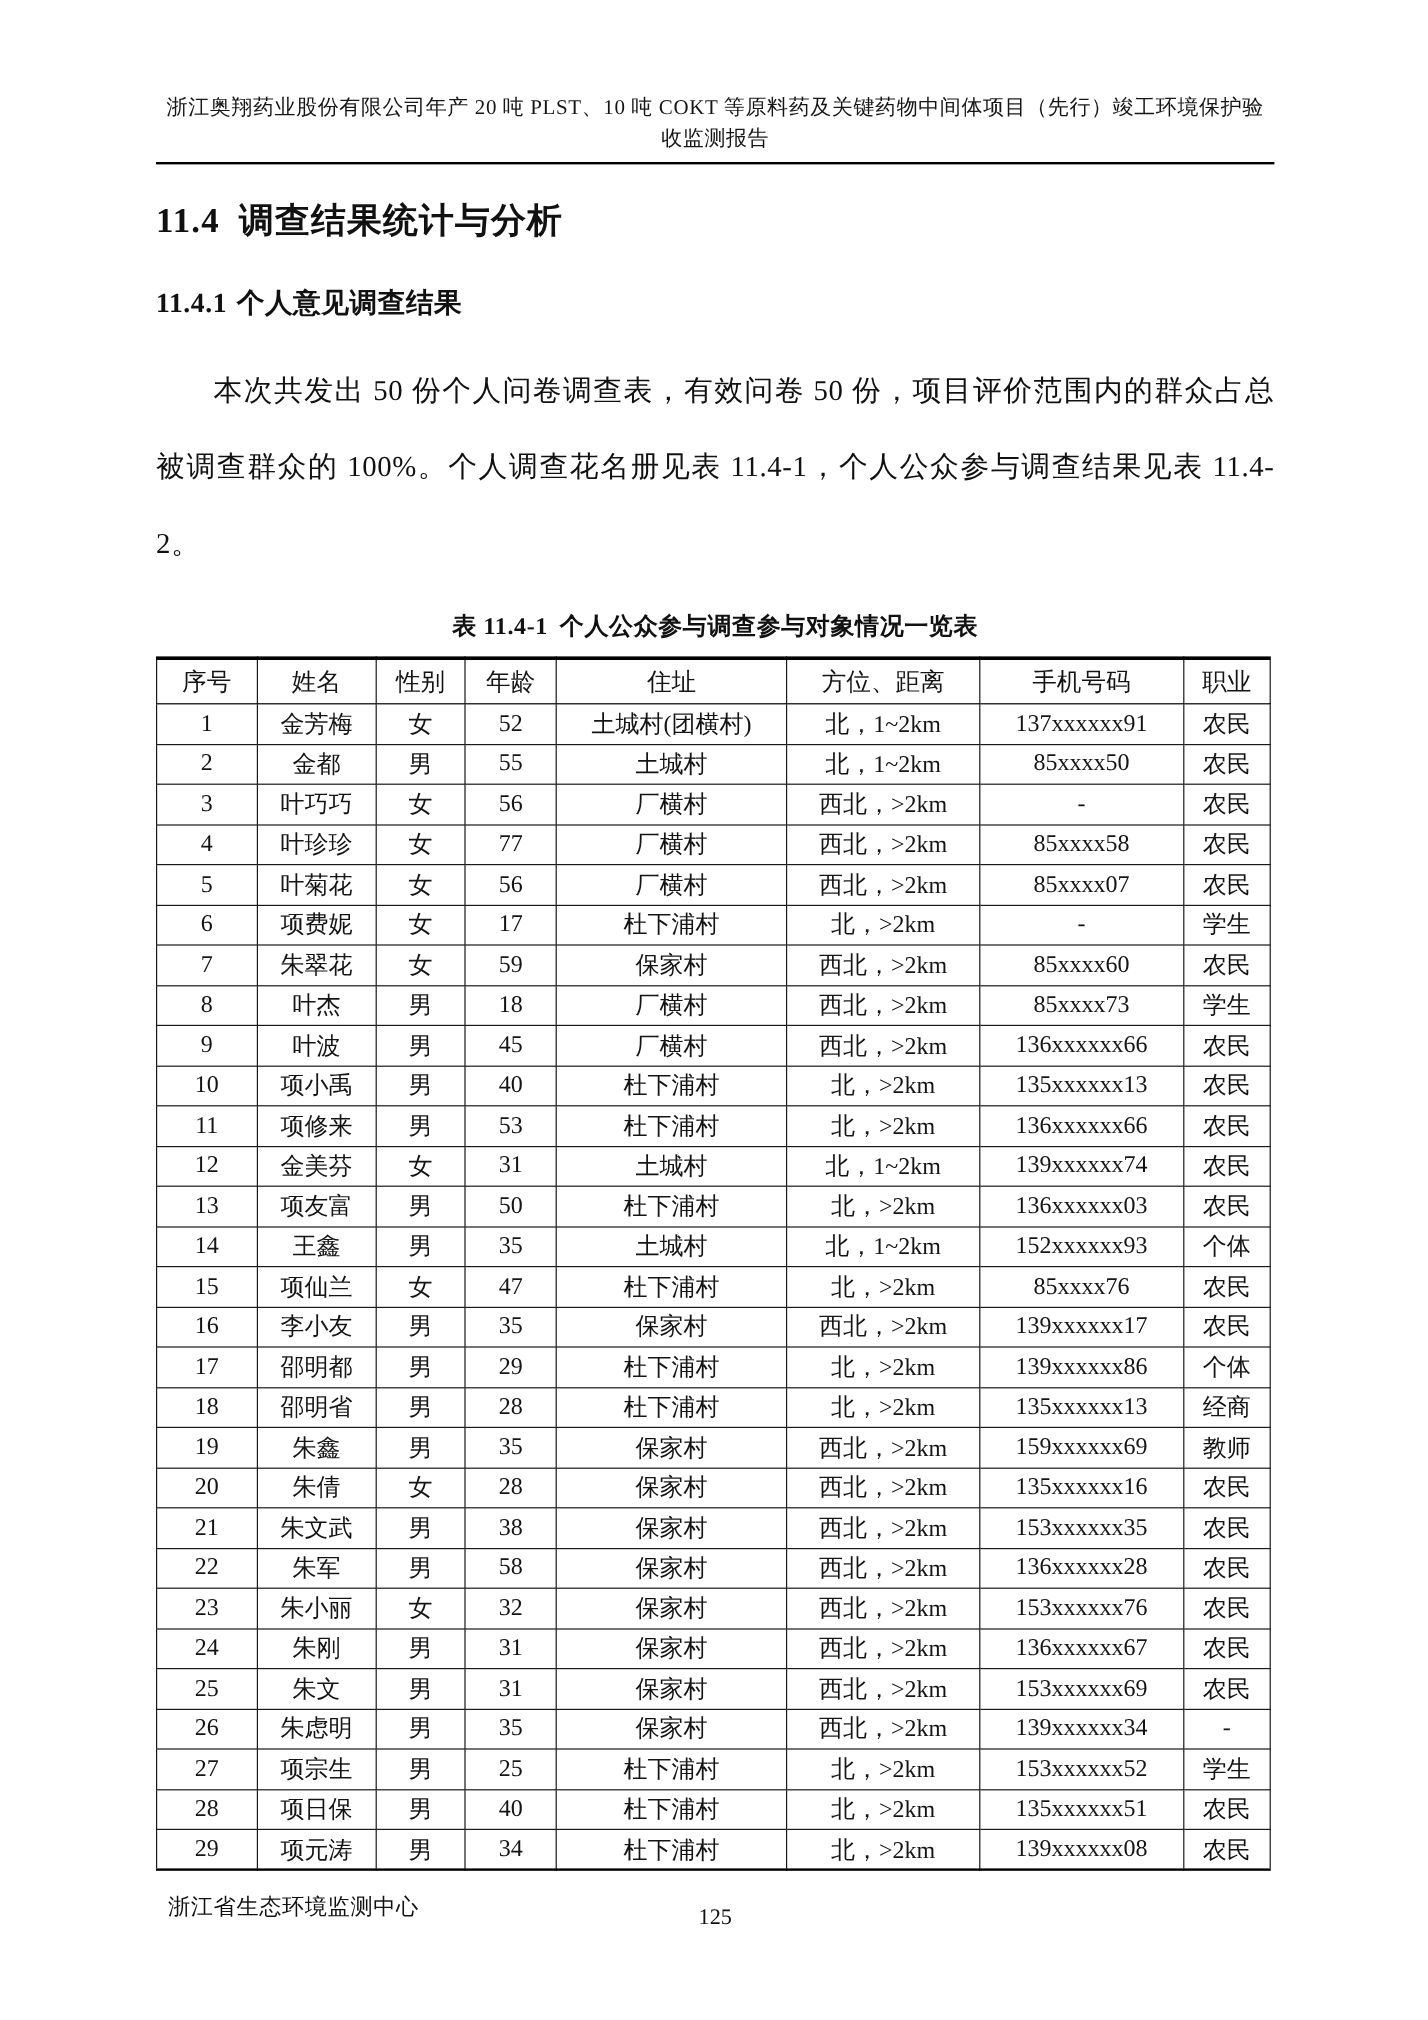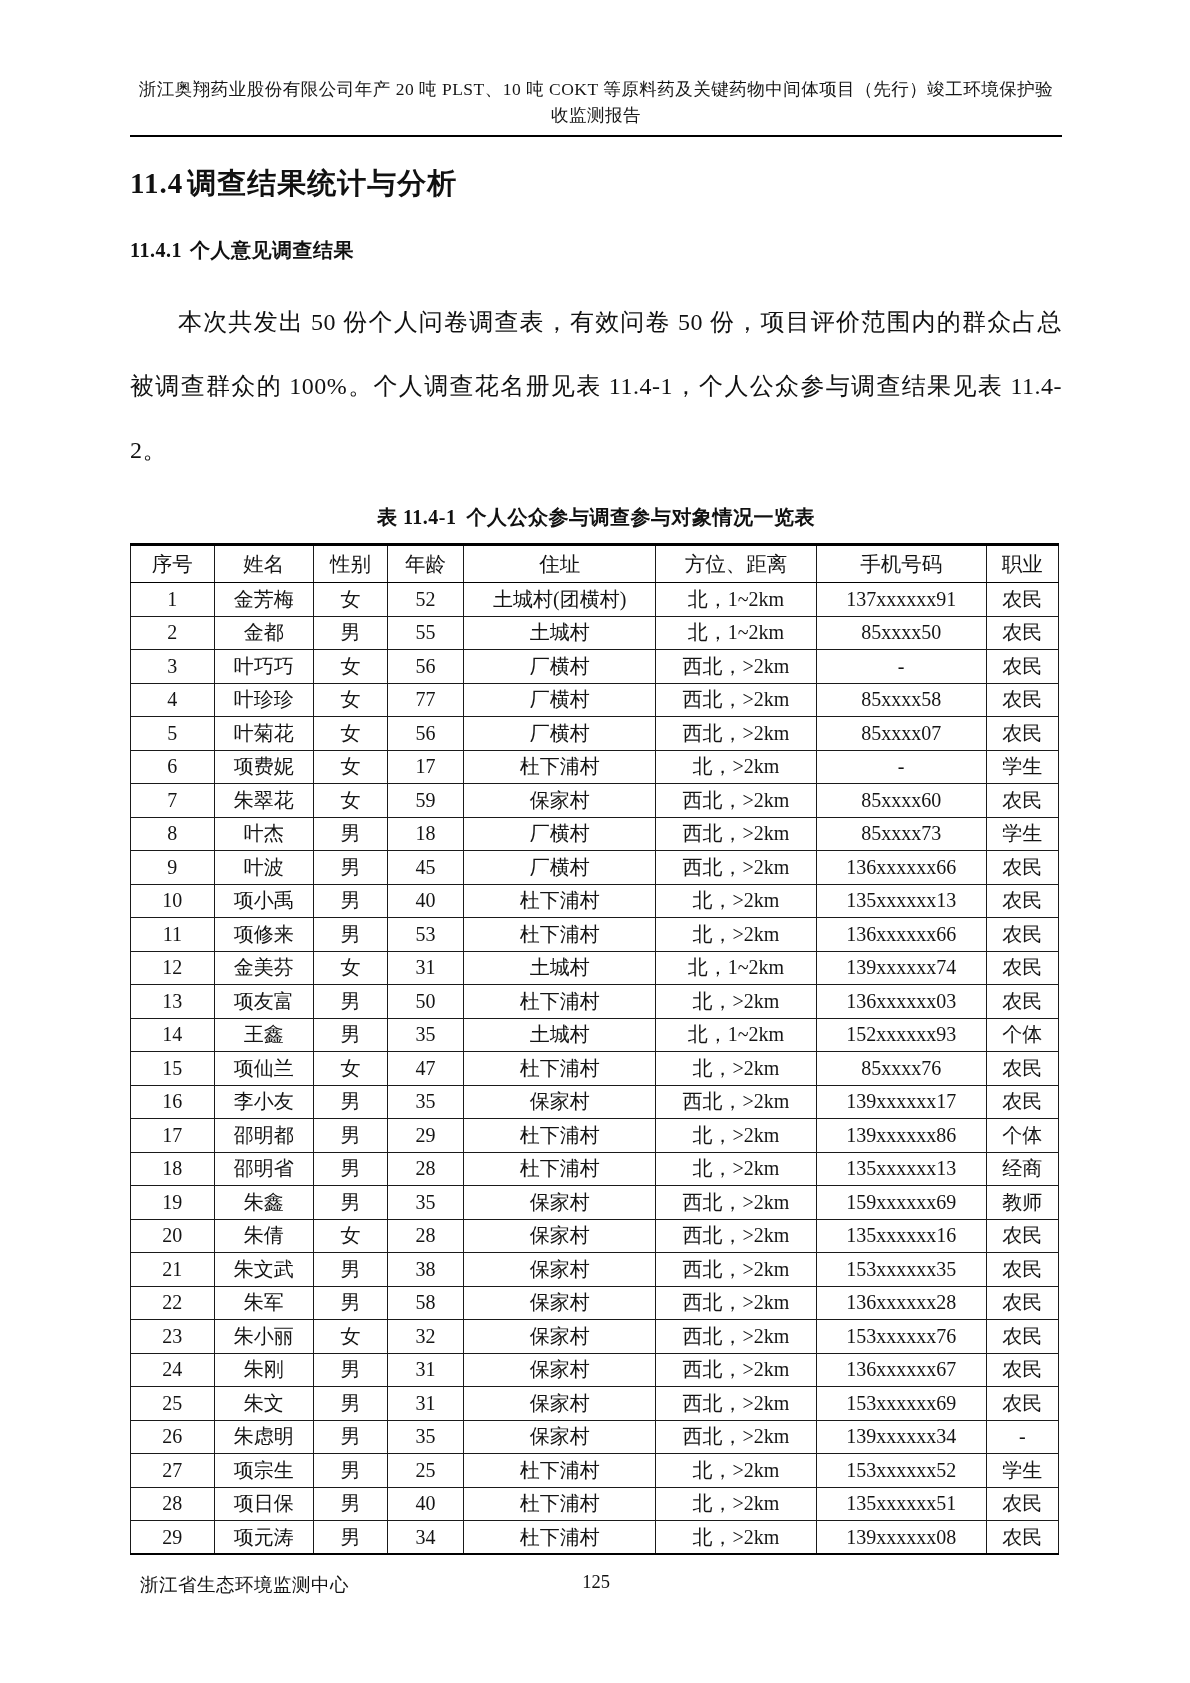--- a/index.html
+++ b/index.html
@@ -29,24 +29,24 @@
     border: none;
     border-top: 2px solid #000000;
     margin-top: 7px;
   }
   h1.sec-title {
     margin-top: 27px;
     font-size: 29px;
     font-weight: bold;
     letter-spacing: 1px;
   }
-  h1.sec-title .num { margin-right: 4px; text-align: center; }
+  h1.sec-title .num { margin-right: 16px; text-align: center; }
   h2.subsec-title {
     margin-top: 33px;
-    font-size: 20px;
+    font-size: 23px;
     font-weight: bold;
     letter-spacing: 0.5px;
   }
   h2.subsec-title .num { margin-right: 8px; }
   p.body-text {
     margin-top: 26px;
     font-size: 24px;
     line-height: 64px;
     text-align: justify;
     text-indent: 2em;
@@ -88,21 +88,21 @@
   col.c-dir   { width: 17.3%; }
   col.c-phone { width: 18.3%; }
   col.c-job   { width: 7.8%; }
   .doc-footer {
     margin-top: 17px;
     position: relative;
     height: 26px;
     font-size: 18.5px;
   }
   .footer-org { position: absolute; left: 10px; top: 0; letter-spacing: 0.5px; }
-  .footer-page { position: absolute; left: 0; right: 0; text-align: center; top: 0; }
+  .footer-page { position: absolute; left: 0; right: 0; text-align: center; top: 12px; }
 </style>
 </head>
 <body>
 
 <div class="page">
 
   <div class="doc-header">浙江奥翔药业股份有限公司年产 20 吨 PLST、10 吨 COKT 等原料药及关键药物中间体项目（先行）竣工环境保护验收监测报告</div>
 
   <hr class="header-rule">
 

